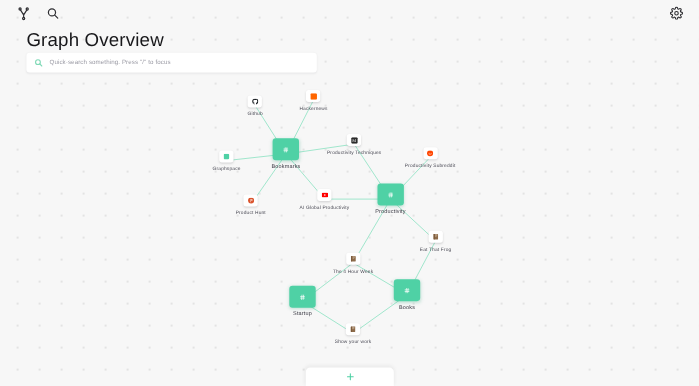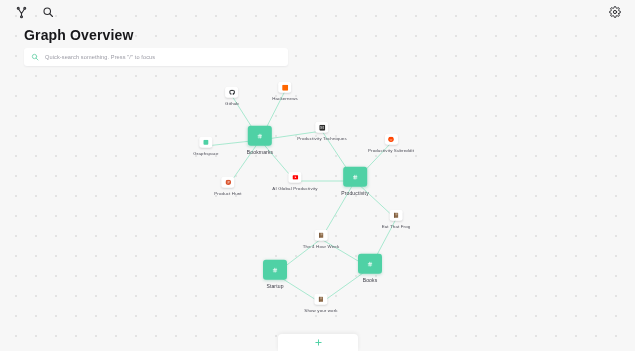--- a/index.html
+++ b/index.html
@@ -55,22 +55,22 @@
     cursor: pointer;
     color: #2e2e32;
   }
   .icon-btn svg { display: block; }
 
   
   .page-title {
     position: absolute;
     left: 24px;
     top: 27px;
-    font-size: 14px;
-    font-weight: bold;
+    font-size: 17px;
+    font-weight: normal;
     color: #17171a;
     letter-spacing: 0.15px;
     z-index: 30;
   }
 
   .searchbar {
     position: absolute;
     left: 24px;
     top: 48px;
     width: 264px;

